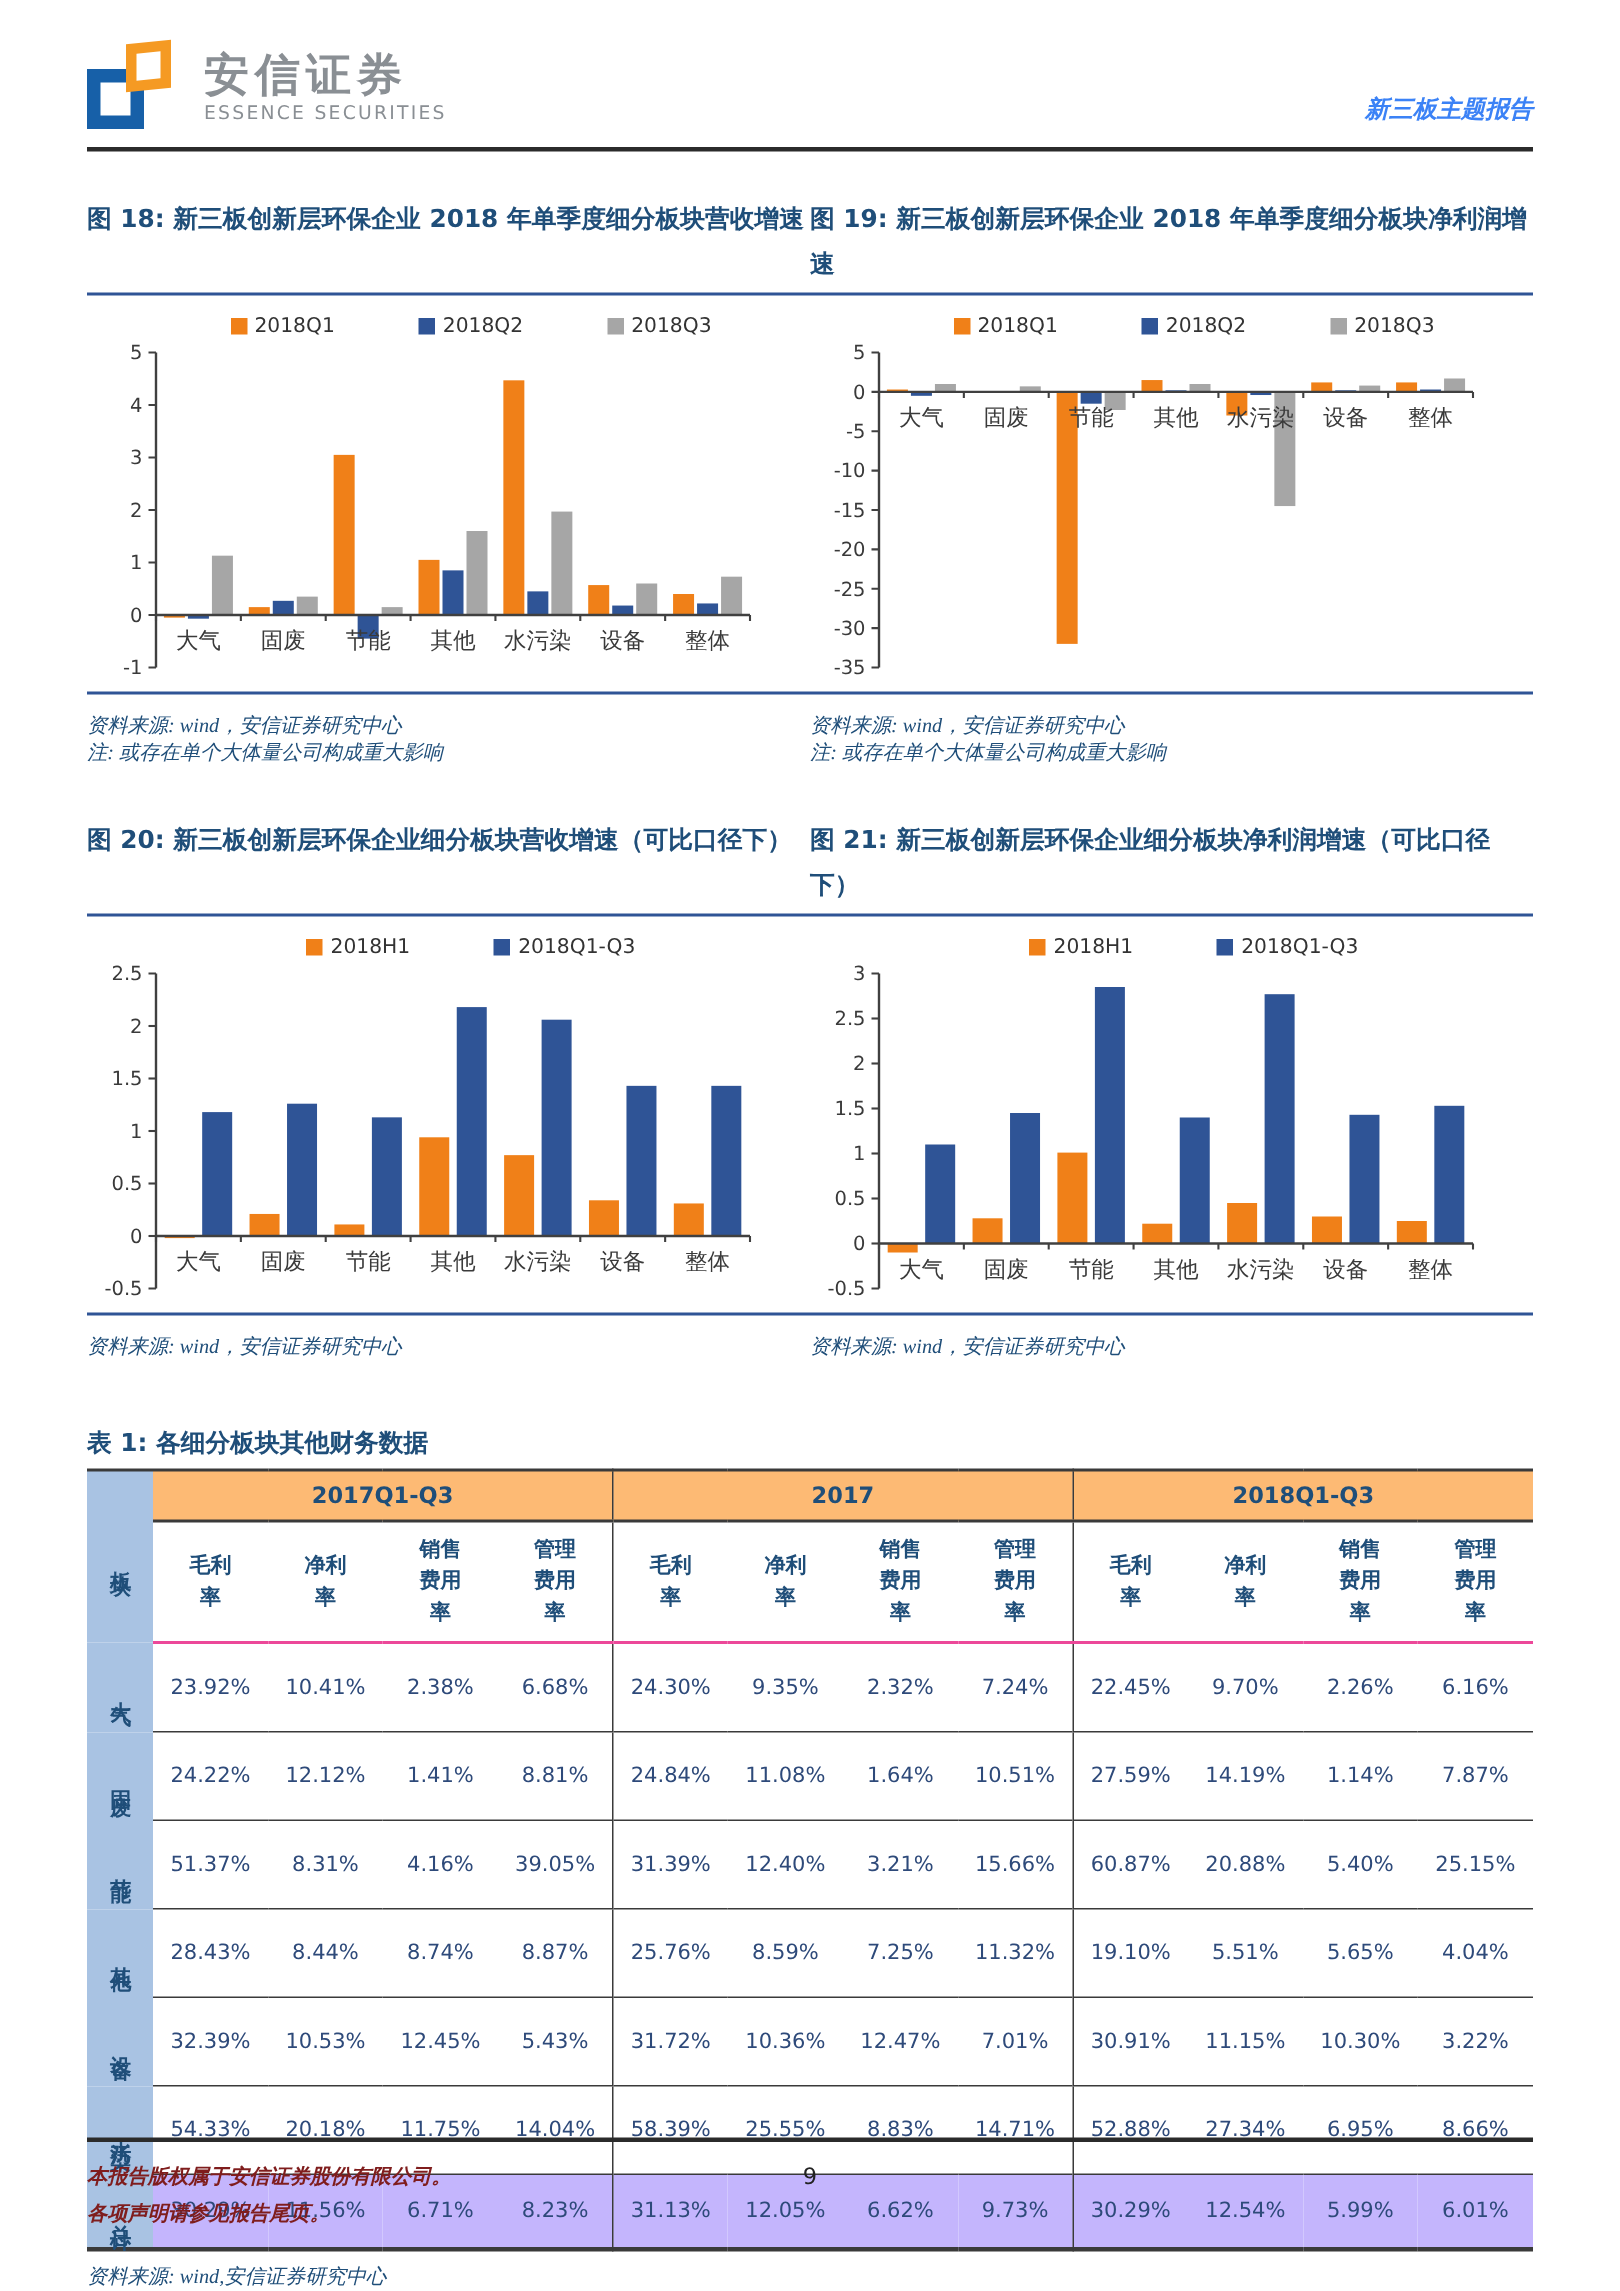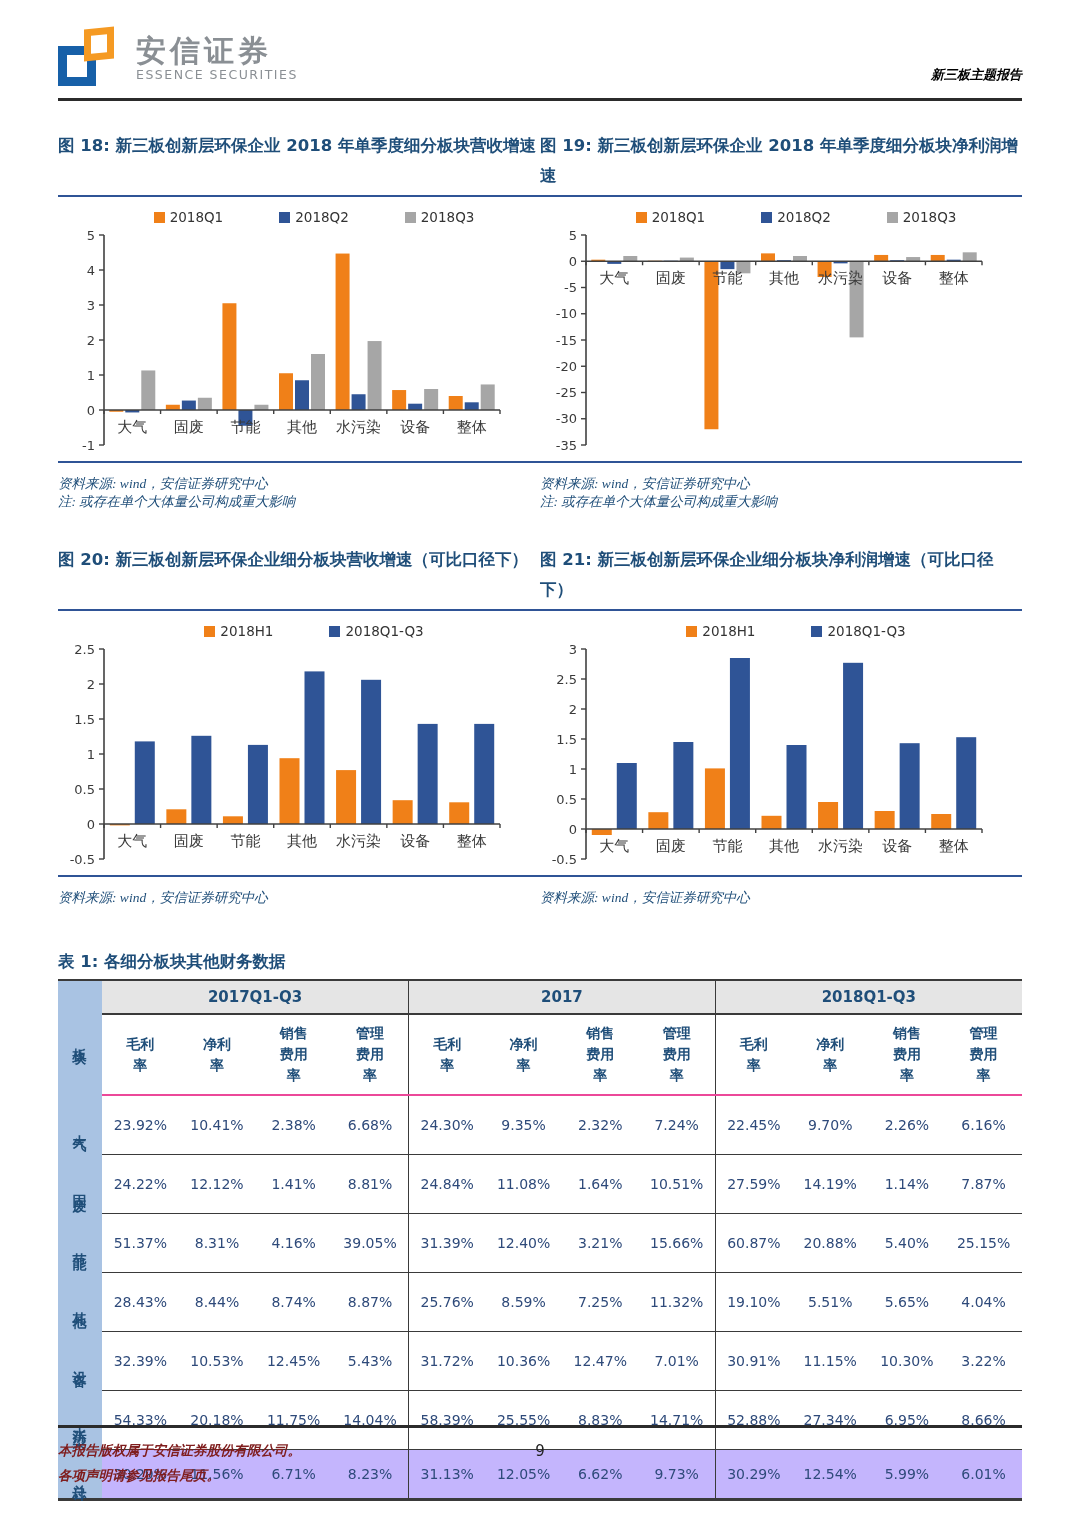--- a/index.html
+++ b/index.html
@@ -9,21 +9,21 @@
   
   .hdr { display:flex; justify-content:space-between; align-items:flex-end; padding-bottom:10px; border-bottom:3px solid #2b2b2b; }
   .brand { display:flex; align-items:center; gap:20px; }
   .logo-mark { position:relative; width:58px; height:60px; }
   .lm-blue { position:absolute; left:0; bottom:2px; width:38px; height:40px; background:#1760A8; }
   .lm-blue::after { content:''; position:absolute; left:9px; top:9px; width:20px; height:22px; background:#fff; }
   .lm-orange { position:absolute; right:2px; top:0; width:30px; height:32px; background:#F59A23; transform:skewY(-6deg); }
   .lm-orange::after { content:''; position:absolute; left:7px; top:7px; width:16px; height:18px; background:#fff; }
   .brand-text .cn { font-size:30px; font-weight:bold; color:#8a8f94; letter-spacing:4px; line-height:1.1; }
   .brand-text .en { font-size:12.5px; color:#8a8f94; letter-spacing:1.5px; }
-  .report-type { font-family:"Liberation Serif","DejaVu Serif",serif; font-style:italic; font-weight:bold; color:#000000; font-size:13px; padding-bottom:4px; }
+  .report-type { font-family:"Liberation Serif","DejaVu Serif",serif; font-style:italic; font-weight:bold; color:#3b82f6; font-size:16px; padding-bottom:4px; }
 
   
   .fig-grid { display:grid; grid-template-columns:1fr 1fr; margin-top:30px; }
   .figure { margin-bottom:34px; }
   .fig-title { color:#1F4E79; font-weight:bold; font-size:16.5px; line-height:1.8; border-bottom:2px solid #2F5496; padding-bottom:4px; min-height:66px; }
   .chart-host { padding-top:8px; }
   .legend { display:flex; justify-content:center; gap:56px; padding:4px 0 2px 30px; }
   .legend-item { display:flex; align-items:center; gap:5px; font-size:13.5px; color:#333; }
   .swatch { width:11px; height:11px; display:inline-block; }
   .fig-rule { border-top:2px solid #2F5496; margin-top:4px; }
@@ -31,21 +31,21 @@
     font-family:"Liberation Serif","DejaVu Serif",serif; font-style:italic;
     color:#1F4E79; font-size:13.5px; margin-top:12px; }
   .fig-note { margin-top:0; }
 
   
   .table-sec { margin-top:10px; }
   .tbl-title { color:#1F4E79; font-weight:bold; font-size:16.5px; padding-bottom:6px; }
   table { width:100%; border-collapse:collapse; table-layout:fixed; border-top:2px solid #3a3a3a; border-bottom:3px solid #3a3a3a; }
   col.c-label { width:44px; }
   th, td { font-size:14px; text-align:center; vertical-align:middle; }
-  th.group { background:#e5e5e5; color:#1F4E79; font-weight:bold; font-size:15px; padding:7px 0; border-bottom:2px solid #3a3a3a; }
+  th.group { background:#fdba74; color:#1F4E79; font-weight:bold; font-size:15px; padding:7px 0; border-bottom:2px solid #3a3a3a; }
   th.corner, th.rowlabel { background:#A9C3E3; color:#1F4E79; font-weight:bold; padding:4px 0; }
   th.sub { color:#1F4E79; font-weight:bold; padding:8px 18px; border-bottom:2px solid #ec4899; line-height:1.5; }
   .vtext { writing-mode:vertical-rl; text-orientation:upright; letter-spacing:3px; display:inline-block; }
   tbody td { color:#2E4A7A; padding:21px 2px; border-top:1.5px solid #3a3a3a; }
   tbody tr:first-child td { border-top:none; }
   td.gsep, th.gsep { border-left:1.5px solid #3a3a3a; }
   tr.total td { background:#c4b5fd; padding:16px 2px; }
   .tbl-source { margin-top:8px; }
 
   
@@ -478,20 +478,21 @@
             <td>12.05%</td>
             <td>6.62%</td>
             <td>9.73%</td>
             <td class="gsep">30.29%</td>
             <td>12.54%</td>
             <td>5.99%</td>
             <td>6.01%</td>
           </tr>
         </tbody>
     </table>
+    <div class="tbl-source">资料来源: wind,安信证券研究中心</div>
   </div>
 
   <div class="ftr">
     <div class="ftr-lines">
       <div>本报告版权属于安信证券股份有限公司。</div>
       <div>各项声明请参见报告尾页。</div>
     </div>
     <div class="page-num">9</div>
   </div>
 

